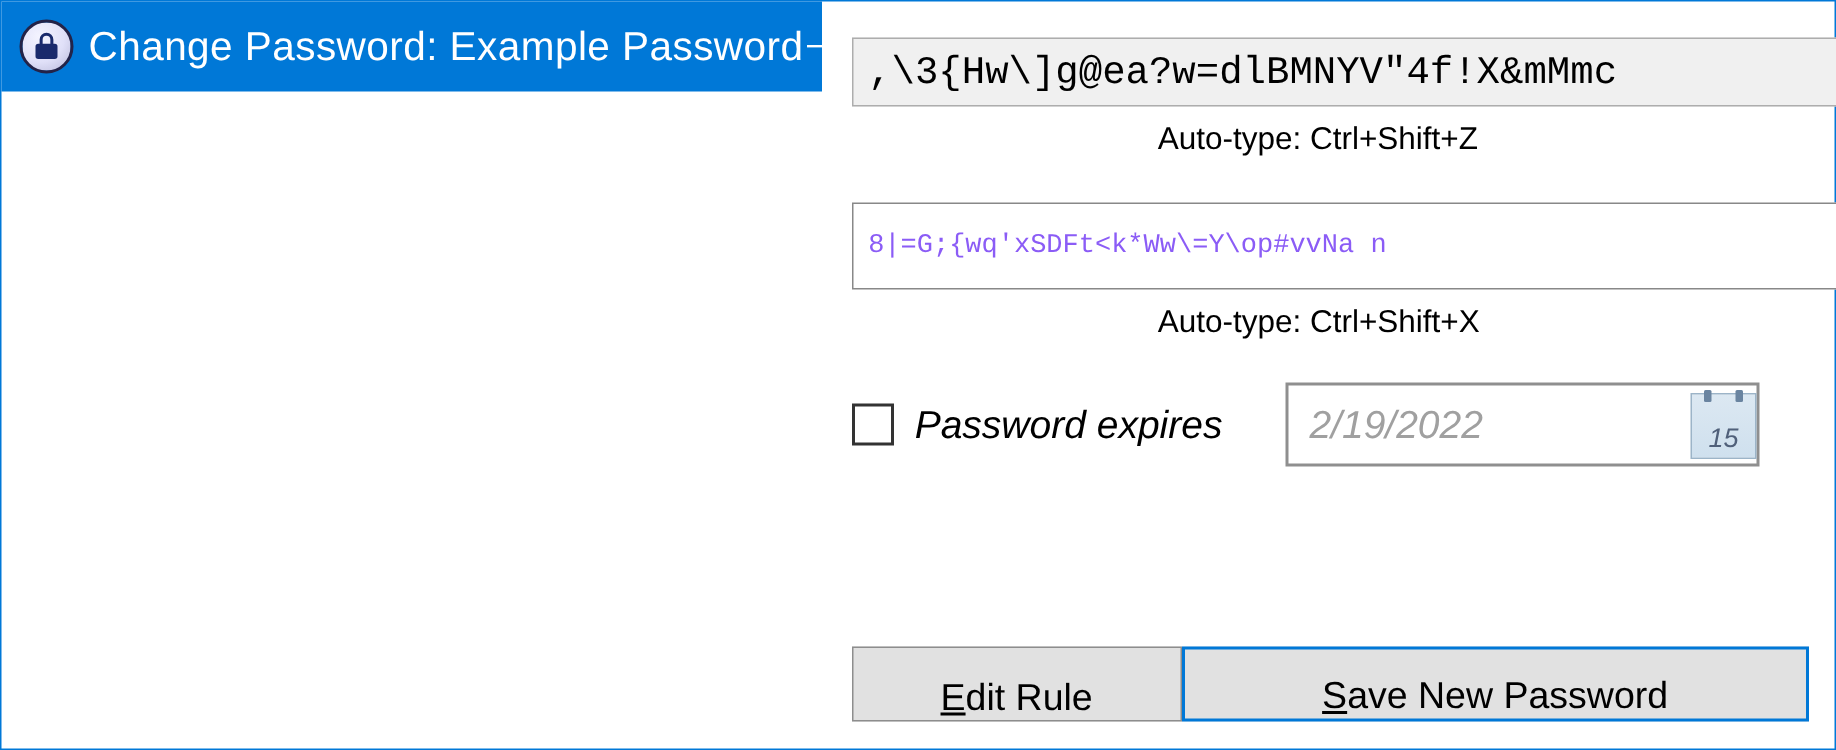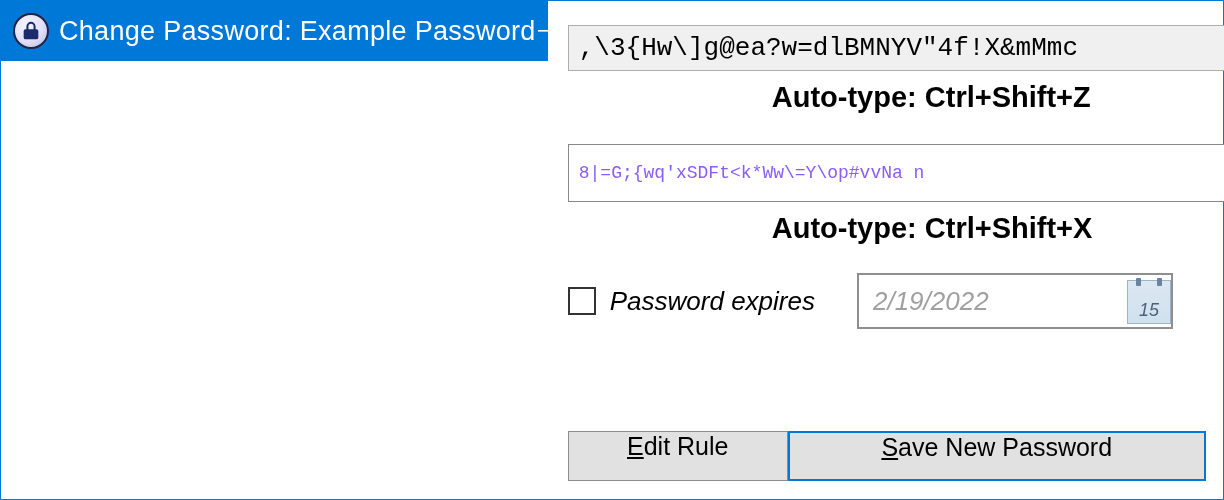--- a/index.html
+++ b/index.html
@@ -94,22 +94,21 @@
     border: 1px solid #888;
     padding: 0 10px;
     font-family: Liberation Mono, monospace;
     font-size: 18px;
     color: #8b5cf6;
     outline: none;
   }
   .autotype {
     margin-top: 10px;
     margin-bottom: 26px;
-    font-size: 29px;
-    font-weight: bold;
+    font-size: 21px;
   }
   .regen-btn {
     width: 50px;
     height: 50px;
     margin-left: 14px;
     border: 1px solid #888;
     background: #e9e9e9;
     display: flex;
     align-items: center;
     justify-content: center;
@@ -172,21 +171,21 @@
     display: flex;
     align-items: center;
     margin-top: auto;
     gap: 0;
   }
   .btn {
     height: 50px;
     background: #e1e1e1;
     border: 1px solid #8d8d8d;
     display: flex;
-    align-items: flex-start;
+    align-items: flex-end;
     justify-content: center;
     font-size: 25px;
     color: #000;
     padding: 0 24px;
   }
   .btn.primary {
     border: 2px solid #0078d7;
     background: #e1e1e1;
   }
   .u { text-decoration: underline; }

